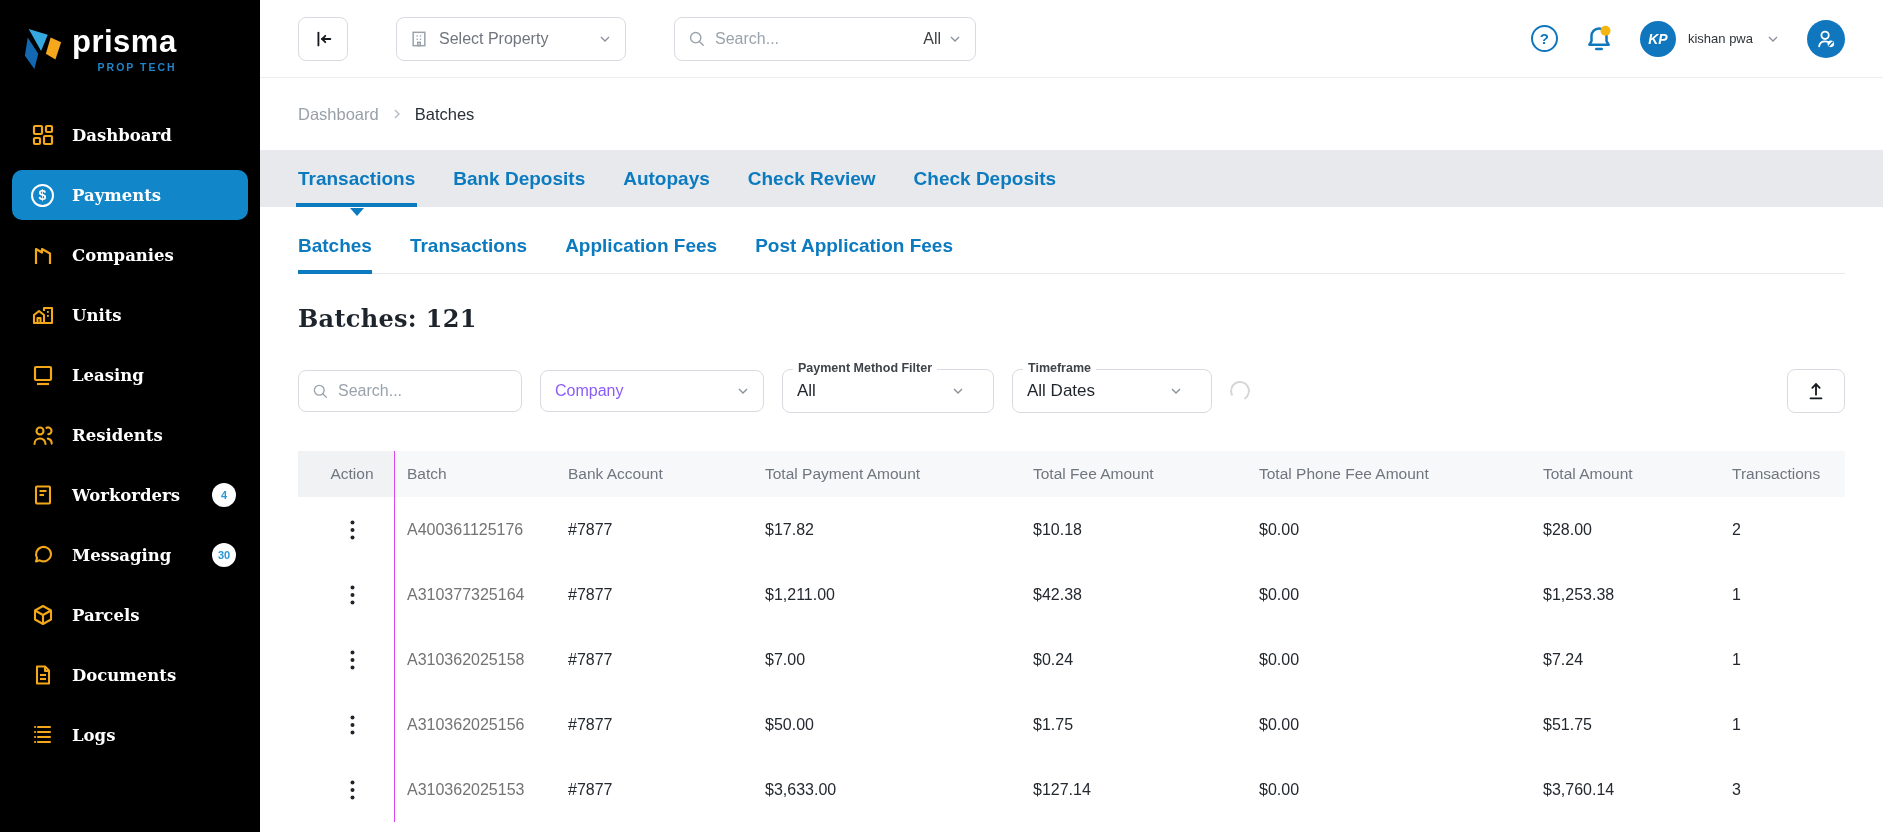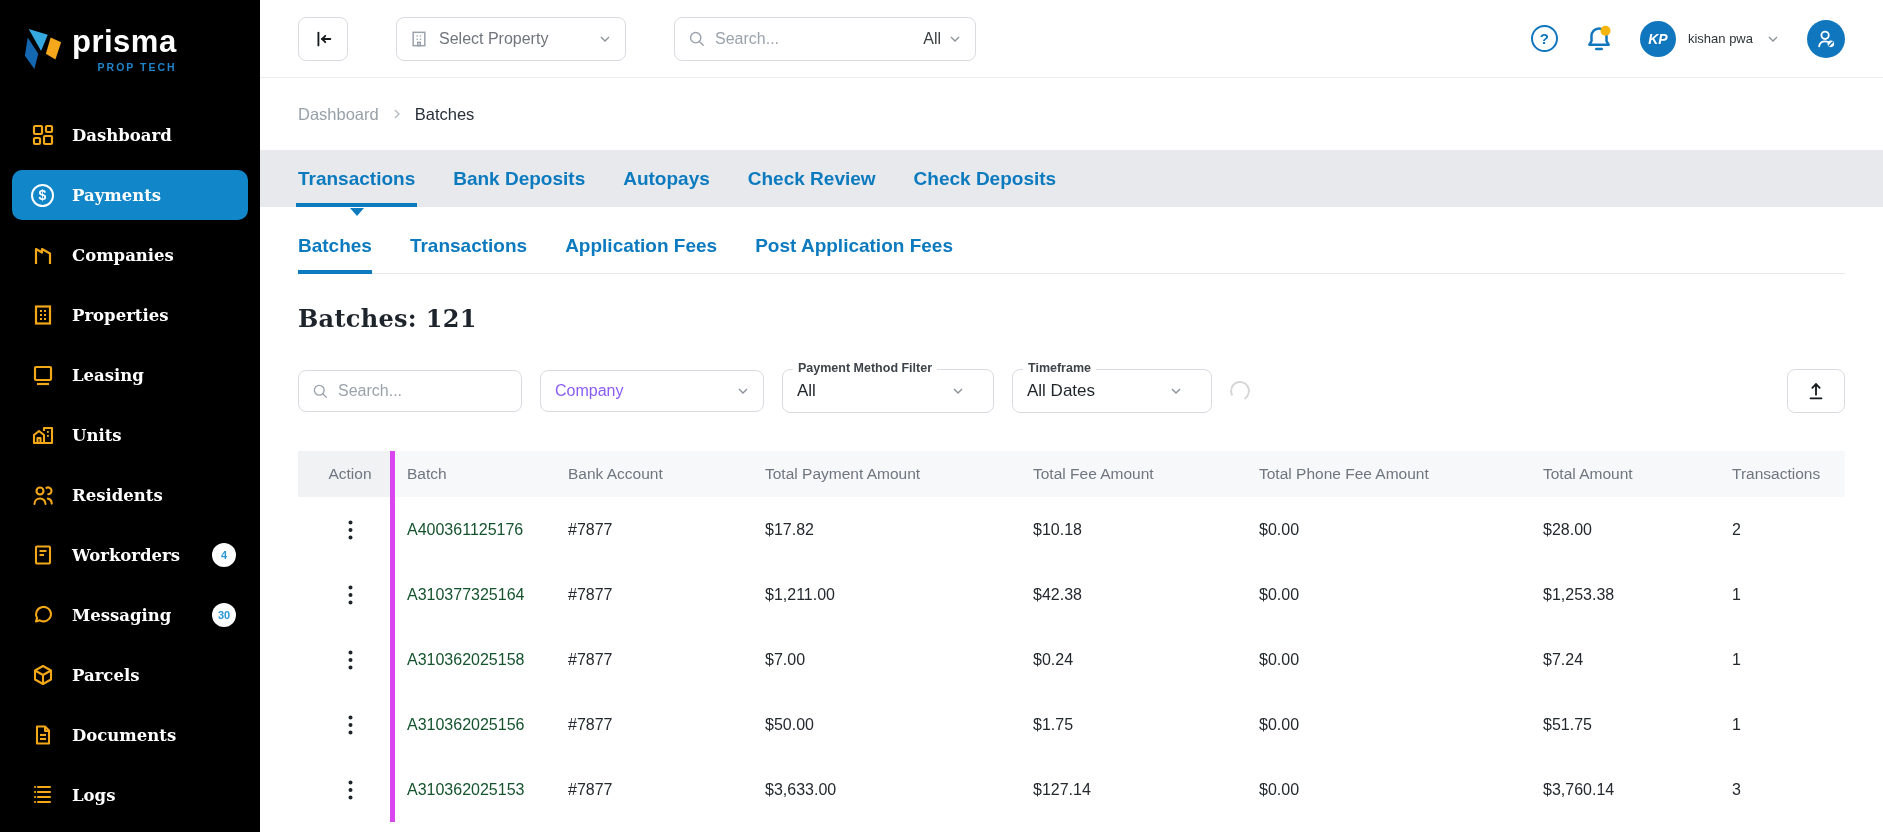--- a/index.html
+++ b/index.html
@@ -115,24 +115,24 @@
   .export-btn { margin-left:auto; width:58px; height:44px; }
   .export-btn svg { width:22px; height:22px; stroke:#15181c; }
 
   
   .table { margin:38px 38px 0; }
   .tr { display:grid; grid-template-columns:97px 161px 197px 268px 226px 284px 189px 1fr;
         align-items:center; }
   .thead { height:46px; background:#f7f8f9; color:#6f7680; font-size:15.5px; }
   .th, .td { padding-left:12px; overflow:hidden; white-space:nowrap; }
   .col-action { padding-left:12px; display:flex; align-items:center; justify-content:center;
-                height:100%; border-right:5px solid #d946ef;text-align:center; }
+                height:100%; border-right:1px solid #d946ef;text-align:center; }
   .thead .col-action { background:#f1f2f4; }
   .tbody .tr { height:65px; font-size:16px; color:#24292f; background:#fff; }
-  .batch-link { color:#14532d; cursor:pointer; }
+  .batch-link { color:#737373; cursor:pointer; }
   .kebab { background:none; border:none; cursor:pointer; padding:6px 10px; display:flex; }
   .kebab svg { width:5px; height:20px; }
 </style>
 </head>
 <body>
 
 <div class="app">
 
   <aside class="sidebar">
     <div class="logo-row">
@@ -171,56 +171,42 @@
 
       <div class="nav-item">
         <span class="nav-icon">
           <svg viewBox="0 0 24 24" fill="none" stroke="currentColor" stroke-width="2.2" stroke-linejoin="round">
               <path d="M5 21V6l6 3.5V6l8 4.5V21"></path>
             </svg>
         </span>
         <span class="nav-label">Companies</span>
       </div>
 
-      <div class="nav-item">
-        <span class="nav-icon">
-          <svg viewBox="0 0 24 24" fill="none" stroke="currentColor" stroke-width="2.2">
-              <rect x="5" y="3.5" width="14" height="17"></rect>
-              <rect x="9" y="7" width="2" height="2" fill="currentColor" stroke="none"></rect>
-              <rect x="13" y="7" width="2" height="2" fill="currentColor" stroke="none"></rect>
-              <rect x="9" y="11" width="2" height="2" fill="currentColor" stroke="none"></rect>
-              <rect x="13" y="11" width="2" height="2" fill="currentColor" stroke="none"></rect>
-              <rect x="9" y="15" width="2" height="2" fill="currentColor" stroke="none"></rect>
-              <rect x="13" y="15" width="2" height="2" fill="currentColor" stroke="none"></rect>
-            </svg>
-        </span>
-        <span class="nav-label">Properties</span>
-      </div>
-
-      <div class="nav-item">
-        <span class="nav-icon">
-          <svg viewBox="0 0 24 24" fill="none" stroke="currentColor" stroke-width="2.2">
-              <rect x="4" y="4" width="16" height="13" rx="1"></rect>
-              <line x1="6" y1="21" x2="18" y2="21"></line>
-            </svg>
-        </span>
-        <span class="nav-label">Leasing</span>
-      </div>
 
       <div class="nav-item">
         <span class="nav-icon">
           <svg viewBox="0 0 24 24" fill="none" stroke="currentColor" stroke-width="2.1" stroke-linejoin="round">
               <path d="M3 20v-8l5-4 5 4v8z"></path>
               <path d="M13 20h8V5h-8v3"></path>
               <rect x="6.5" y="15" width="3" height="5"></rect>
               <rect x="16" y="8" width="1.8" height="1.8" fill="currentColor" stroke="none"></rect>
               <rect x="16" y="12" width="1.8" height="1.8" fill="currentColor" stroke="none"></rect>
             </svg>
         </span>
         <span class="nav-label">Units</span>
+      </div>
+
+      <div class="nav-item">
+        <span class="nav-icon">
+          <svg viewBox="0 0 24 24" fill="none" stroke="currentColor" stroke-width="2.2">
+              <rect x="4" y="4" width="16" height="13" rx="1"></rect>
+              <line x1="6" y1="21" x2="18" y2="21"></line>
+            </svg>
+        </span>
+        <span class="nav-label">Leasing</span>
       </div>
 
       <div class="nav-item">
         <span class="nav-icon">
           <svg viewBox="0 0 24 24" fill="none" stroke="currentColor" stroke-width="2.1" stroke-linecap="round">
               <circle cx="9" cy="8" r="3.5"></circle>
               <path d="M3.5 21c0-3.3 2.5-5.5 5.5-5.5s5.5 2.2 5.5 5.5"></path>
               <path d="M15.5 4.8a3.4 3.4 0 1 1 1.8 6.4"></path>
               <path d="M16.8 15.6c2.4.4 3.9 2.3 3.9 5"></path>
             </svg>

